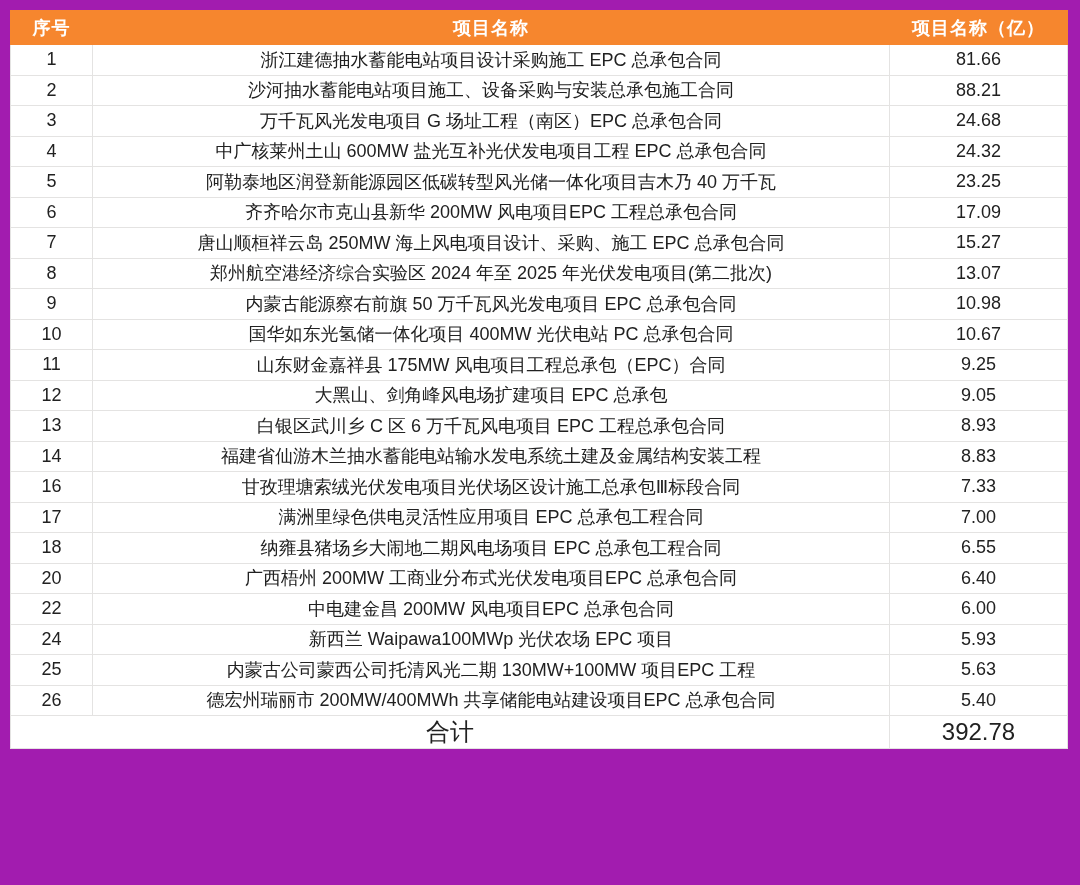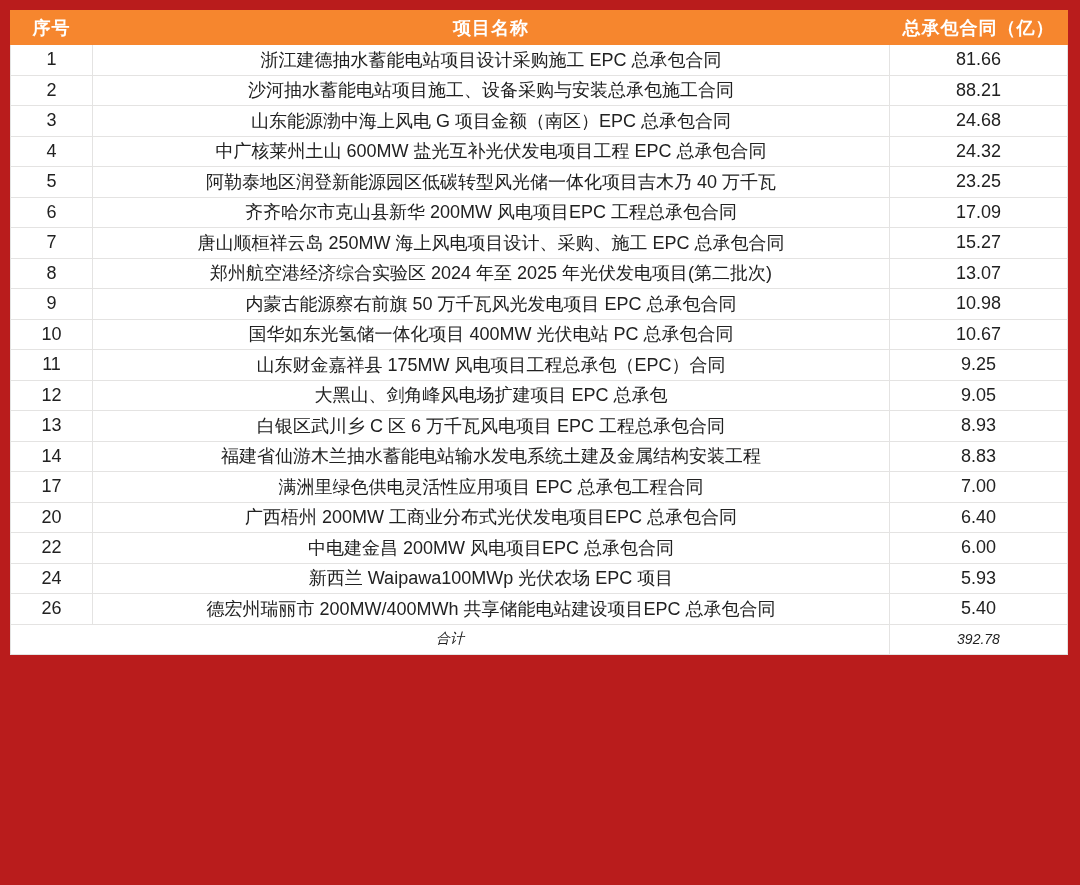--- a/index.html
+++ b/index.html
@@ -7,21 +7,21 @@
     padding: 0;
     background: #ffffff;
     width: 1080px;
     height: 885px;
     font-family: "Liberation Sans", "DejaVu Sans", sans-serif;
   }
   .page {
     position: relative;
     width: 1080px;
     height: 885px;
-    background: #b91c1c;
+    background: #a21caf;
   }
   .table-wrap {
     position: absolute;
     left: 10px;
     top: 10px;
     width: 1058px;
   }
   table {
     width: 100%;
     border-collapse: collapse;
@@ -49,56 +49,55 @@
     vertical-align: middle;
     font-size: 18px;
     color: #212121;
     overflow: hidden;
     white-space: nowrap;
   }
   tbody tr:first-child td {
     border-top: 1px solid #F9DDC4;
   }
   tfoot td {
-    font-size: 14px;
-    font-style: italic;
+    font-size: 24px;
   }
 </style>
 </head>
 <body>
 
 <div class="page">
   <div class="table-wrap">
     <table>
       <colgroup>
         <col class="c-index">
         <col class="c-name">
         <col class="c-amount">
       </colgroup>
       <thead>
         <tr>
           <th>序号</th>
           <th>项目名称</th>
-          <th>总承包合同（亿）</th>
+          <th>项目名称（亿）</th>
         </tr>
       </thead>
       <tbody id="rows-body">
           <tr>
             <td>1</td>
             <td>浙江建德抽水蓄能电站项目设计采购施工 EPC 总承包合同</td>
             <td>81.66</td>
           </tr>
           <tr>
             <td>2</td>
             <td>沙河抽水蓄能电站项目施工、设备采购与安装总承包施工合同</td>
             <td>88.21</td>
           </tr>
           <tr>
             <td>3</td>
-            <td>山东能源渤中海上风电 G 项目金额（南区）EPC 总承包合同</td>
+            <td>万千瓦风光发电项目 G 场址工程（南区）EPC 总承包合同</td>
             <td>24.68</td>
           </tr>
           <tr>
             <td>4</td>
             <td>中广核莱州土山 600MW 盐光互补光伏发电项目工程 EPC 总承包合同</td>
             <td>24.32</td>
           </tr>
           <tr>
             <td>5</td>
             <td>阿勒泰地区润登新能源园区低碳转型风光储一体化项目吉木乃 40 万千瓦</td>
@@ -143,38 +142,53 @@
             <td>13</td>
             <td>白银区武川乡 C 区 6 万千瓦风电项目 EPC 工程总承包合同</td>
             <td>8.93</td>
           </tr>
           <tr>
             <td>14</td>
             <td>福建省仙游木兰抽水蓄能电站输水发电系统土建及金属结构安装工程</td>
             <td>8.83</td>
           </tr>
           <tr>
+            <td>16</td>
+            <td>甘孜理塘索绒光伏发电项目光伏场区设计施工总承包Ⅲ标段合同</td>
+            <td>7.33</td>
+          </tr>
+          <tr>
             <td>17</td>
             <td>满洲里绿色供电灵活性应用项目 EPC 总承包工程合同</td>
             <td>7.00</td>
           </tr>
           <tr>
+            <td>18</td>
+            <td>纳雍县猪场乡大闹地二期风电场项目 EPC 总承包工程合同</td>
+            <td>6.55</td>
+          </tr>
+          <tr>
             <td>20</td>
             <td>广西梧州 200MW 工商业分布式光伏发电项目EPC 总承包合同</td>
             <td>6.40</td>
           </tr>
           <tr>
             <td>22</td>
             <td>中电建金昌 200MW 风电项目EPC 总承包合同</td>
             <td>6.00</td>
           </tr>
           <tr>
             <td>24</td>
             <td>新西兰 Waipawa100MWp 光伏农场 EPC 项目</td>
             <td>5.93</td>
+          </tr>
+          <tr>
+            <td>25</td>
+            <td>内蒙古公司蒙西公司托清风光二期 130MW+100MW 项目EPC 工程</td>
+            <td>5.63</td>
           </tr>
           <tr>
             <td>26</td>
             <td>德宏州瑞丽市 200MW/400MWh 共享储能电站建设项目EPC 总承包合同</td>
             <td>5.40</td>
           </tr>
         </tbody>
       <tfoot>
         <tr>
           <td colspan="2">合计</td>

